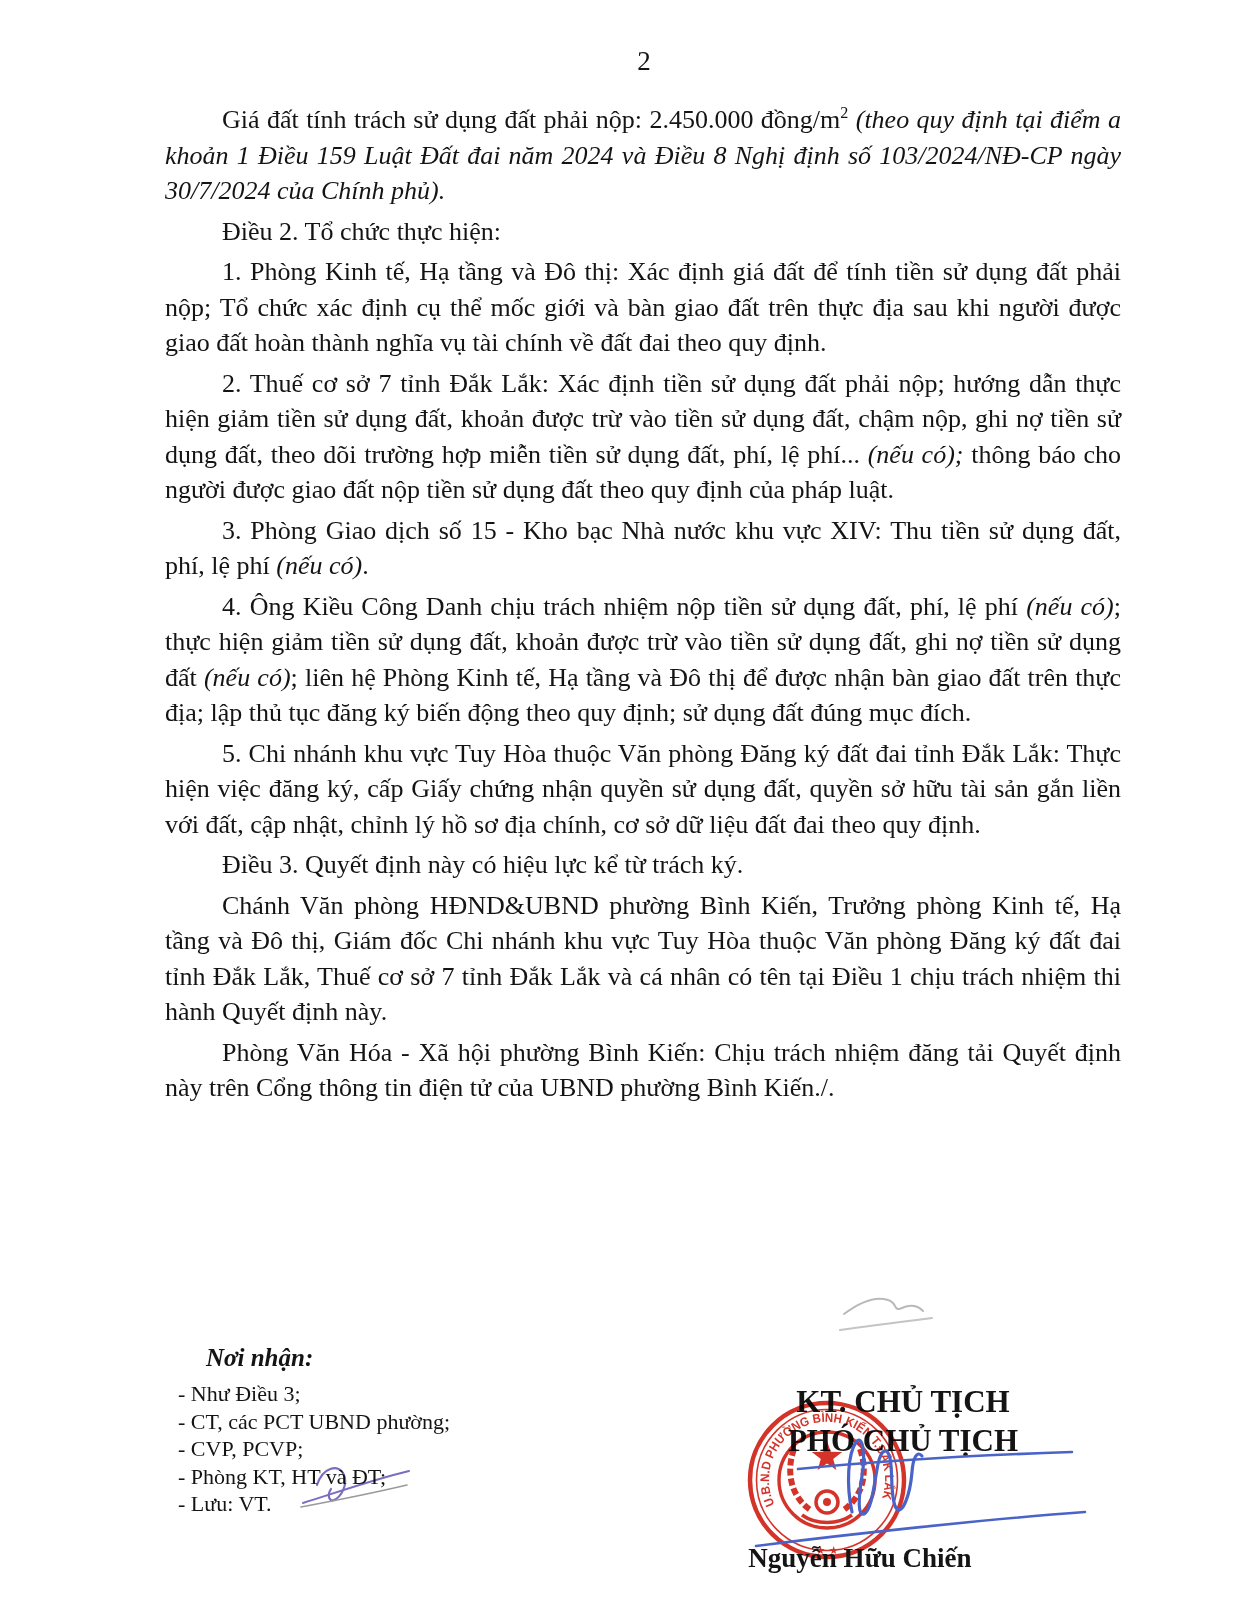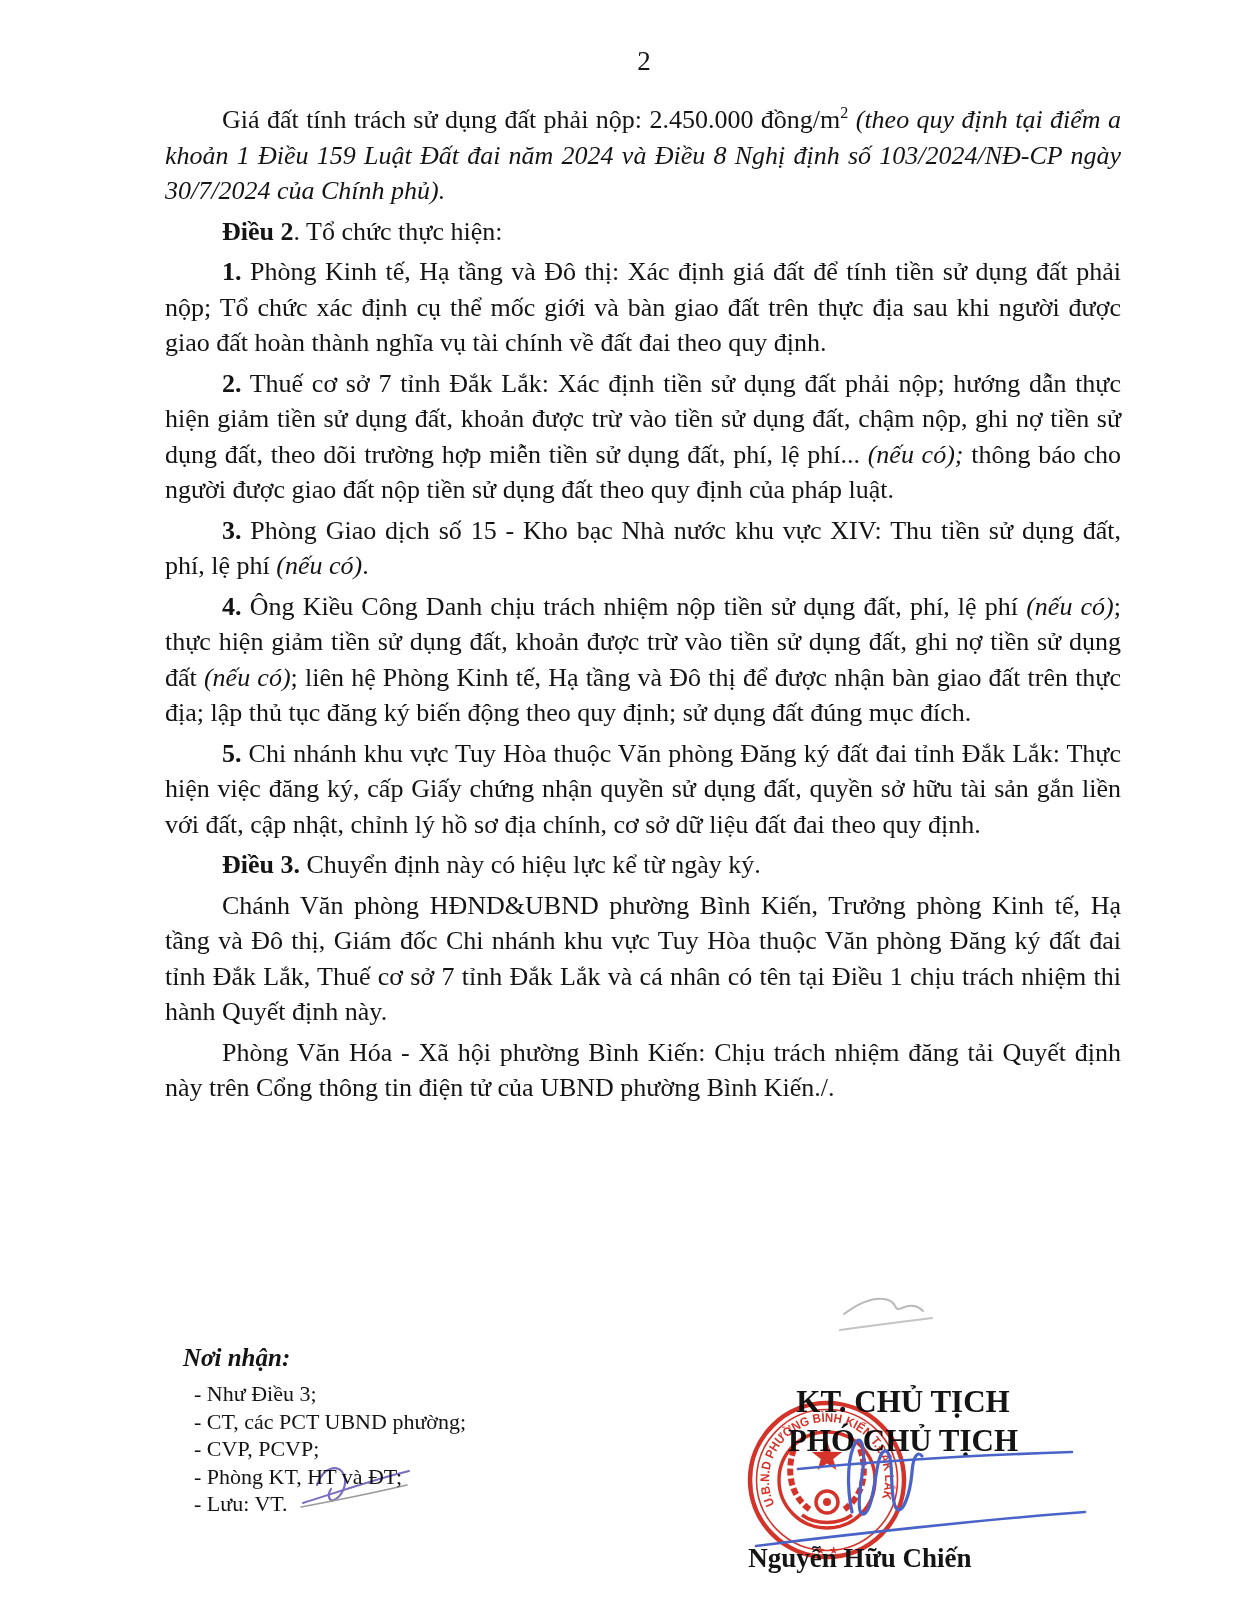--- a/index.html
+++ b/index.html
@@ -14,30 +14,30 @@
   }
   .pagenum{
     position:absolute;left:170px;top:46px;width:948px;
     text-align:center;font-size:27px;
   }
   .body{
     position:absolute;left:165px;top:102px;width:956px;
     font-size:26px;line-height:35.5px;text-align:justify;
   }
   .body p{margin:0 0 5px 0;text-indent:57px;}
-  .b{font-weight:bold;margin-top:27px;}
+  .b{font-weight:normal;margin-top:27px;}
   .i{font-style:italic;}
   sup{font-size:0.62em;line-height:0;vertical-align:super;}
 
   .recipients-heading{
-    position:absolute;left:183px;top:1344px;
+    position:absolute;left:206px;top:1344px;
     font-weight:bold;font-style:italic;font-size:25px;
   }
   .recipients{
-    position:absolute;left:194px;top:1380px;
+    position:absolute;left:178px;top:1380px;
     font-size:22px;line-height:27.5px;
   }
   .sign-titles{
     position:absolute;left:743px;top:1346px;width:320px;
     text-align:center;font-weight:bold;font-size:31px;line-height:39px;margin-top:36px;
   }
   .signer-name{
     position:absolute;left:700px;top:1543px;width:320px;
     text-align:center;font-weight:bold;font-size:27px;
   }
@@ -72,21 +72,21 @@
 
     <p><span class="b">2.</span><span> Thuế cơ sở 7 tỉnh Đắk Lắk: Xác định tiền sử dụng đất phải nộp; hướng dẫn thực hiện giảm tiền sử dụng đất, khoản được trừ vào tiền sử dụng đất, chậm nộp, ghi nợ tiền sử dụng đất, theo dõi trường hợp miễn tiền sử dụng đất, phí, lệ phí... </span><span class="i">(nếu có);</span><span> thông báo cho người được giao đất nộp tiền sử dụng đất theo quy định của pháp luật.</span></p>
 
     <p><span class="b">3.</span><span> Phòng Giao dịch số 15 - Kho bạc Nhà nước khu vực XIV: Thu tiền sử dụng đất, phí, lệ phí </span><span class="i">(nếu có)</span><span>.</span></p>
 
     <p><span class="b">4.</span><span> Ông Kiều Công Danh chịu trách nhiệm nộp tiền sử dụng đất, phí, lệ phí </span><span class="i">(nếu có)</span><span>; thực hiện giảm tiền sử dụng đất, khoản được trừ vào tiền sử dụng đất, ghi nợ tiền sử dụng đất </span><span class="i">(nếu có)</span><span>; liên hệ Phòng Kinh tế, Hạ tầng và Đô thị để được nhận bàn giao đất trên thực địa; lập thủ tục đăng ký biến động theo quy định; sử dụng đất đúng mục đích.</span></p>
 
     <p><span class="b">5.</span><span> Chi nhánh khu vực Tuy Hòa thuộc Văn phòng Đăng ký đất đai tỉnh Đắk Lắk: Thực hiện việc đăng ký, cấp Giấy chứng nhận quyền sử dụng đất, quyền sở hữu tài sản gắn liền với đất, cập nhật, chỉnh lý hồ sơ địa chính, cơ sở dữ liệu đất đai theo quy định.</span></p>
 
 
-    <p><span class="b">Điều 3.</span><span> Chuyển định này có hiệu lực kể từ ngày ký.</span></p>
+    <p><span class="b">Điều 3.</span><span> Quyết định này có hiệu lực kể từ trách ký.</span></p>
 
     <p><span>Chánh Văn phòng HĐND&amp;UBND phường Bình Kiến, Trưởng phòng Kinh tế, Hạ tầng và Đô thị, Giám đốc Chi nhánh khu vực Tuy Hòa thuộc Văn phòng Đăng ký đất đai tỉnh Đắk Lắk, Thuế cơ sở 7 tỉnh Đắk Lắk và cá nhân có tên tại Điều 1 chịu trách nhiệm thi hành Quyết định này.</span></p>
 
     <p><span>Phòng Văn Hóa - Xã hội phường Bình Kiến: Chịu trách nhiệm đăng tải Quyết định này trên Cổng thông tin điện tử của UBND phường Bình Kiến./.</span></p>
   </div>
 
   <svg class="pencil" viewBox="0 0 100 48">
     <path d="M 6 26 C 22 14 38 8 50 12 C 60 15 55 24 64 20 C 73 16 80 18 85 23" fill="none" stroke="#b9b9b9" stroke-width="2" stroke-linecap="round"></path>
     <path d="M 2 42 C 30 38 62 34 94 30" fill="none" stroke="#c4c4c4" stroke-width="2" stroke-linecap="round"></path>
   </svg>

